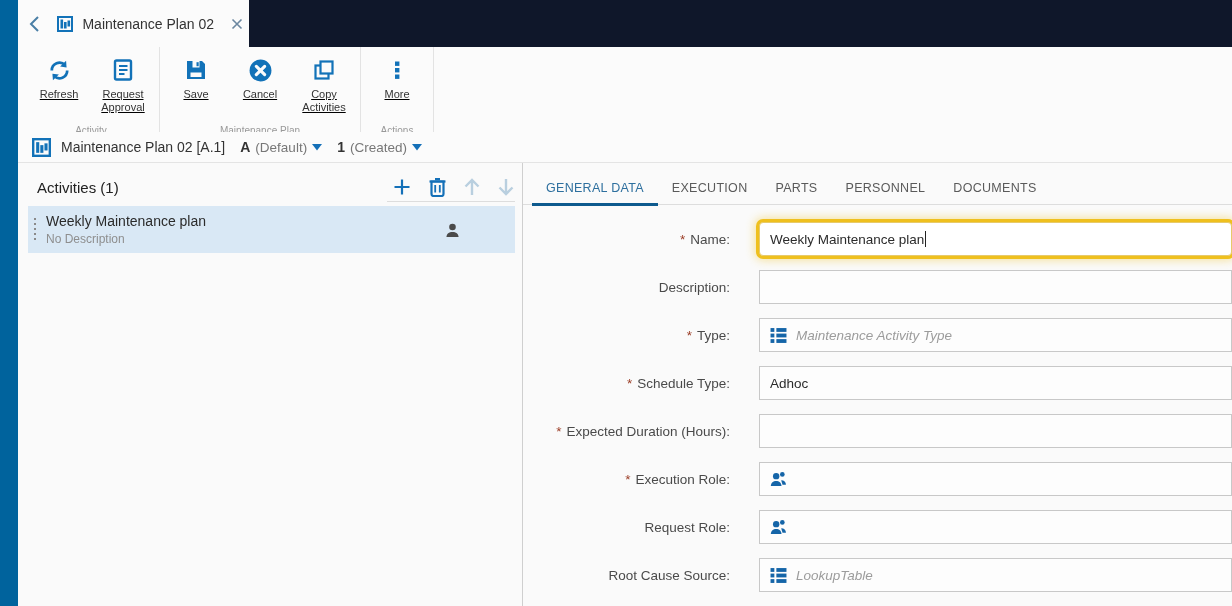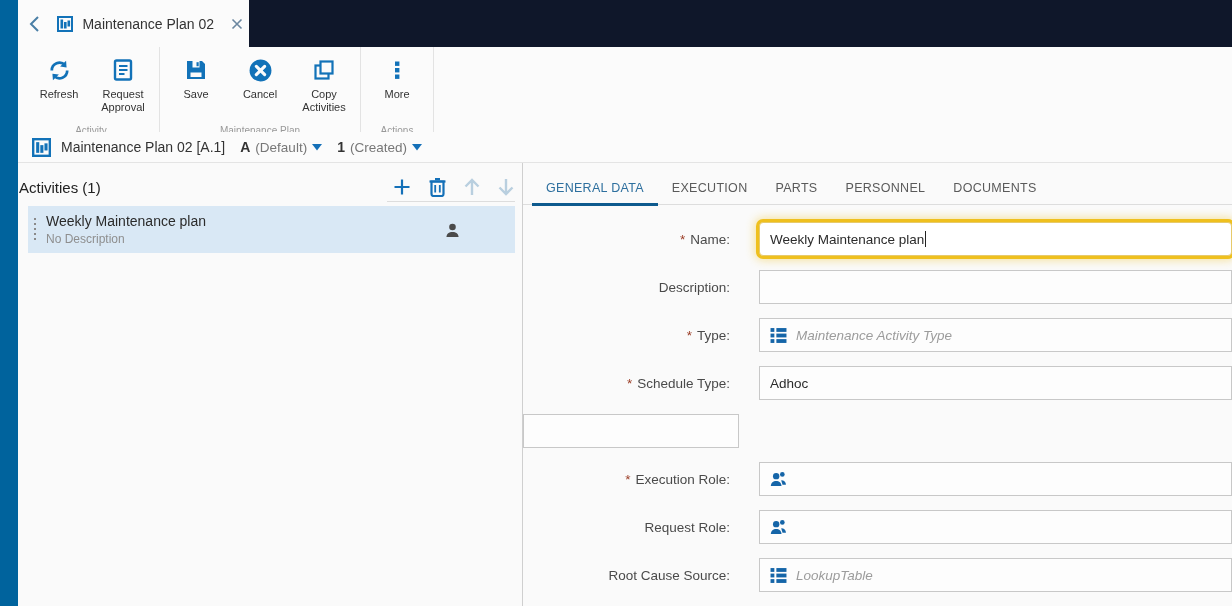--- a/index.html
+++ b/index.html
@@ -12,42 +12,42 @@
 
   
   .header { position:absolute; left:18px; top:0; right:0; height:61px; background:#0f172a; }
   .tabstrip { position:absolute; left:0; top:0; width:231px; height:47px; background:#fbfbfb; display:flex; align-items:center; }
   .back-btn { width:34px; display:flex; justify-content:center; cursor:pointer; }
   .doc-tab { display:flex; align-items:center; gap:9px; padding:0 6px; height:47px; cursor:pointer; }
   .doc-tab .title { font-size:14px; color:#333; white-space:nowrap; }
   .tab-close { margin-left:8px; display:flex; cursor:pointer; }
 
   
-  .toolbar { position:absolute; left:18px; top:47px; right:0; height:94px; background:#fbfbfb; border-bottom:1px solid #e4e4e4; display:flex; padding-left:5px; }
+  .toolbar { position:absolute; left:18px; top:47px; right:0; height:94px; background:#fbfbfb; border-bottom:1px solid #e4e4e4; display:flex; padding-left:5px;text-decoration:underline; }
   .tb-group { display:flex; flex-direction:column; border-right:1px solid #e3e3e3; padding:6px 4px 2px 4px; }
   .tb-buttons { display:flex; flex:1; }
   .tb-btn { width:64px; display:flex; flex-direction:column; align-items:center; cursor:pointer; padding-top:3px; }
   .tb-btn .ic { height:28px; display:flex; align-items:center; justify-content:center; }
   .tb-btn .lbl { font-size:11px; color:#333; text-align:center; line-height:1.15; margin-top:4px; }
   .tb-group-label { font-size:10px; color:#999; text-align:center; padding:3px 0 2px; }
 
   
   .crumbbar { position:absolute; left:18px; top:132px; right:0; height:31px; background:#fbfbfb; border-bottom:1px solid #e4e4e4; display:flex; align-items:center; padding-left:14px; }
   .crumbbar .crumb-title { font-size:14px; color:#333; margin-left:10px; }
   .crumb-dd { display:flex; align-items:center; gap:5px; margin-left:15px; cursor:pointer; }
   .crumb-dd .val { font-size:14px; font-weight:bold; color:#333; }
   .crumb-dd .st  { font-size:13.5px; color:#777; }
 
   
   .content { position:absolute; left:18px; top:163px; right:0; bottom:0; background:#fafafa; }
   .vdivider { position:absolute; left:504px; top:0; bottom:0; width:1px; background:#cfcfcf; }
 
   
   .act-panel { position:absolute; left:0; top:0; width:504px; bottom:0; }
-  .act-head { display:flex; align-items:center; justify-content:space-between; padding:10px 7px 0 1px; height:38px; }
+  .act-head { display:flex; align-items:center; justify-content:space-between; padding:10px 7px 0 19px; height:38px; }
   .act-title { font-size:15px; color:#222; }
   .act-tools { display:flex; align-items:center; gap:16px; }
   .act-tools .tool { display:flex; cursor:pointer; }
   .act-tools-rule { margin-left:auto; width:128px; border-top:1px solid #ddd; margin-right:7px; }
   .act-item { margin:4px 7px 0 10px; height:47px; background:#d9e8f5; display:flex; align-items:center; cursor:pointer; }
   .drag-handle { width:14px; align-self:stretch; display:flex; align-items:center; justify-content:center; cursor:grab; }
   .drag-dots { width:2px; height:24px; background:repeating-linear-gradient(to bottom,#8a8a8a 0 2px, transparent 2px 5px); }
   .act-texts { display:flex; flex-direction:column; gap:3px; padding-left:4px; flex:1; }
   .act-name { font-size:14px; color:#2b2b2b; }
   .act-desc { font-size:12px; color:#8e8e8e; }
@@ -305,20 +305,21 @@
         </div>
 
         <div class="frow">
           <span class="flabel"><span class="req">*</span><span>Schedule Type:</span></span>
           <div class="fbox" role="textbox">
             <span>Adhoc</span>
           </div>
         </div>
 
         <div class="frow">
+          <span class="flabel"><span class="req">*</span><span>Expected Duration (Hours):</span></span>
           <div class="fbox" role="textbox"></div>
         </div>
 
         <div class="frow">
           <span class="flabel"><span class="req">*</span><span>Execution Role:</span></span>
           <div class="fbox" role="textbox">
             <span class="input-icon">
               <svg width="17" height="16" viewBox="0 0 16 15">
                 <circle cx="11.6" cy="3.2" r="2.2" fill="#1565a8"></circle>
                 <path d="M10.5 8.6 c2.8 0 4.5 1.9 4.5 4.4 h-3.2 Z" fill="#1565a8"></path>

